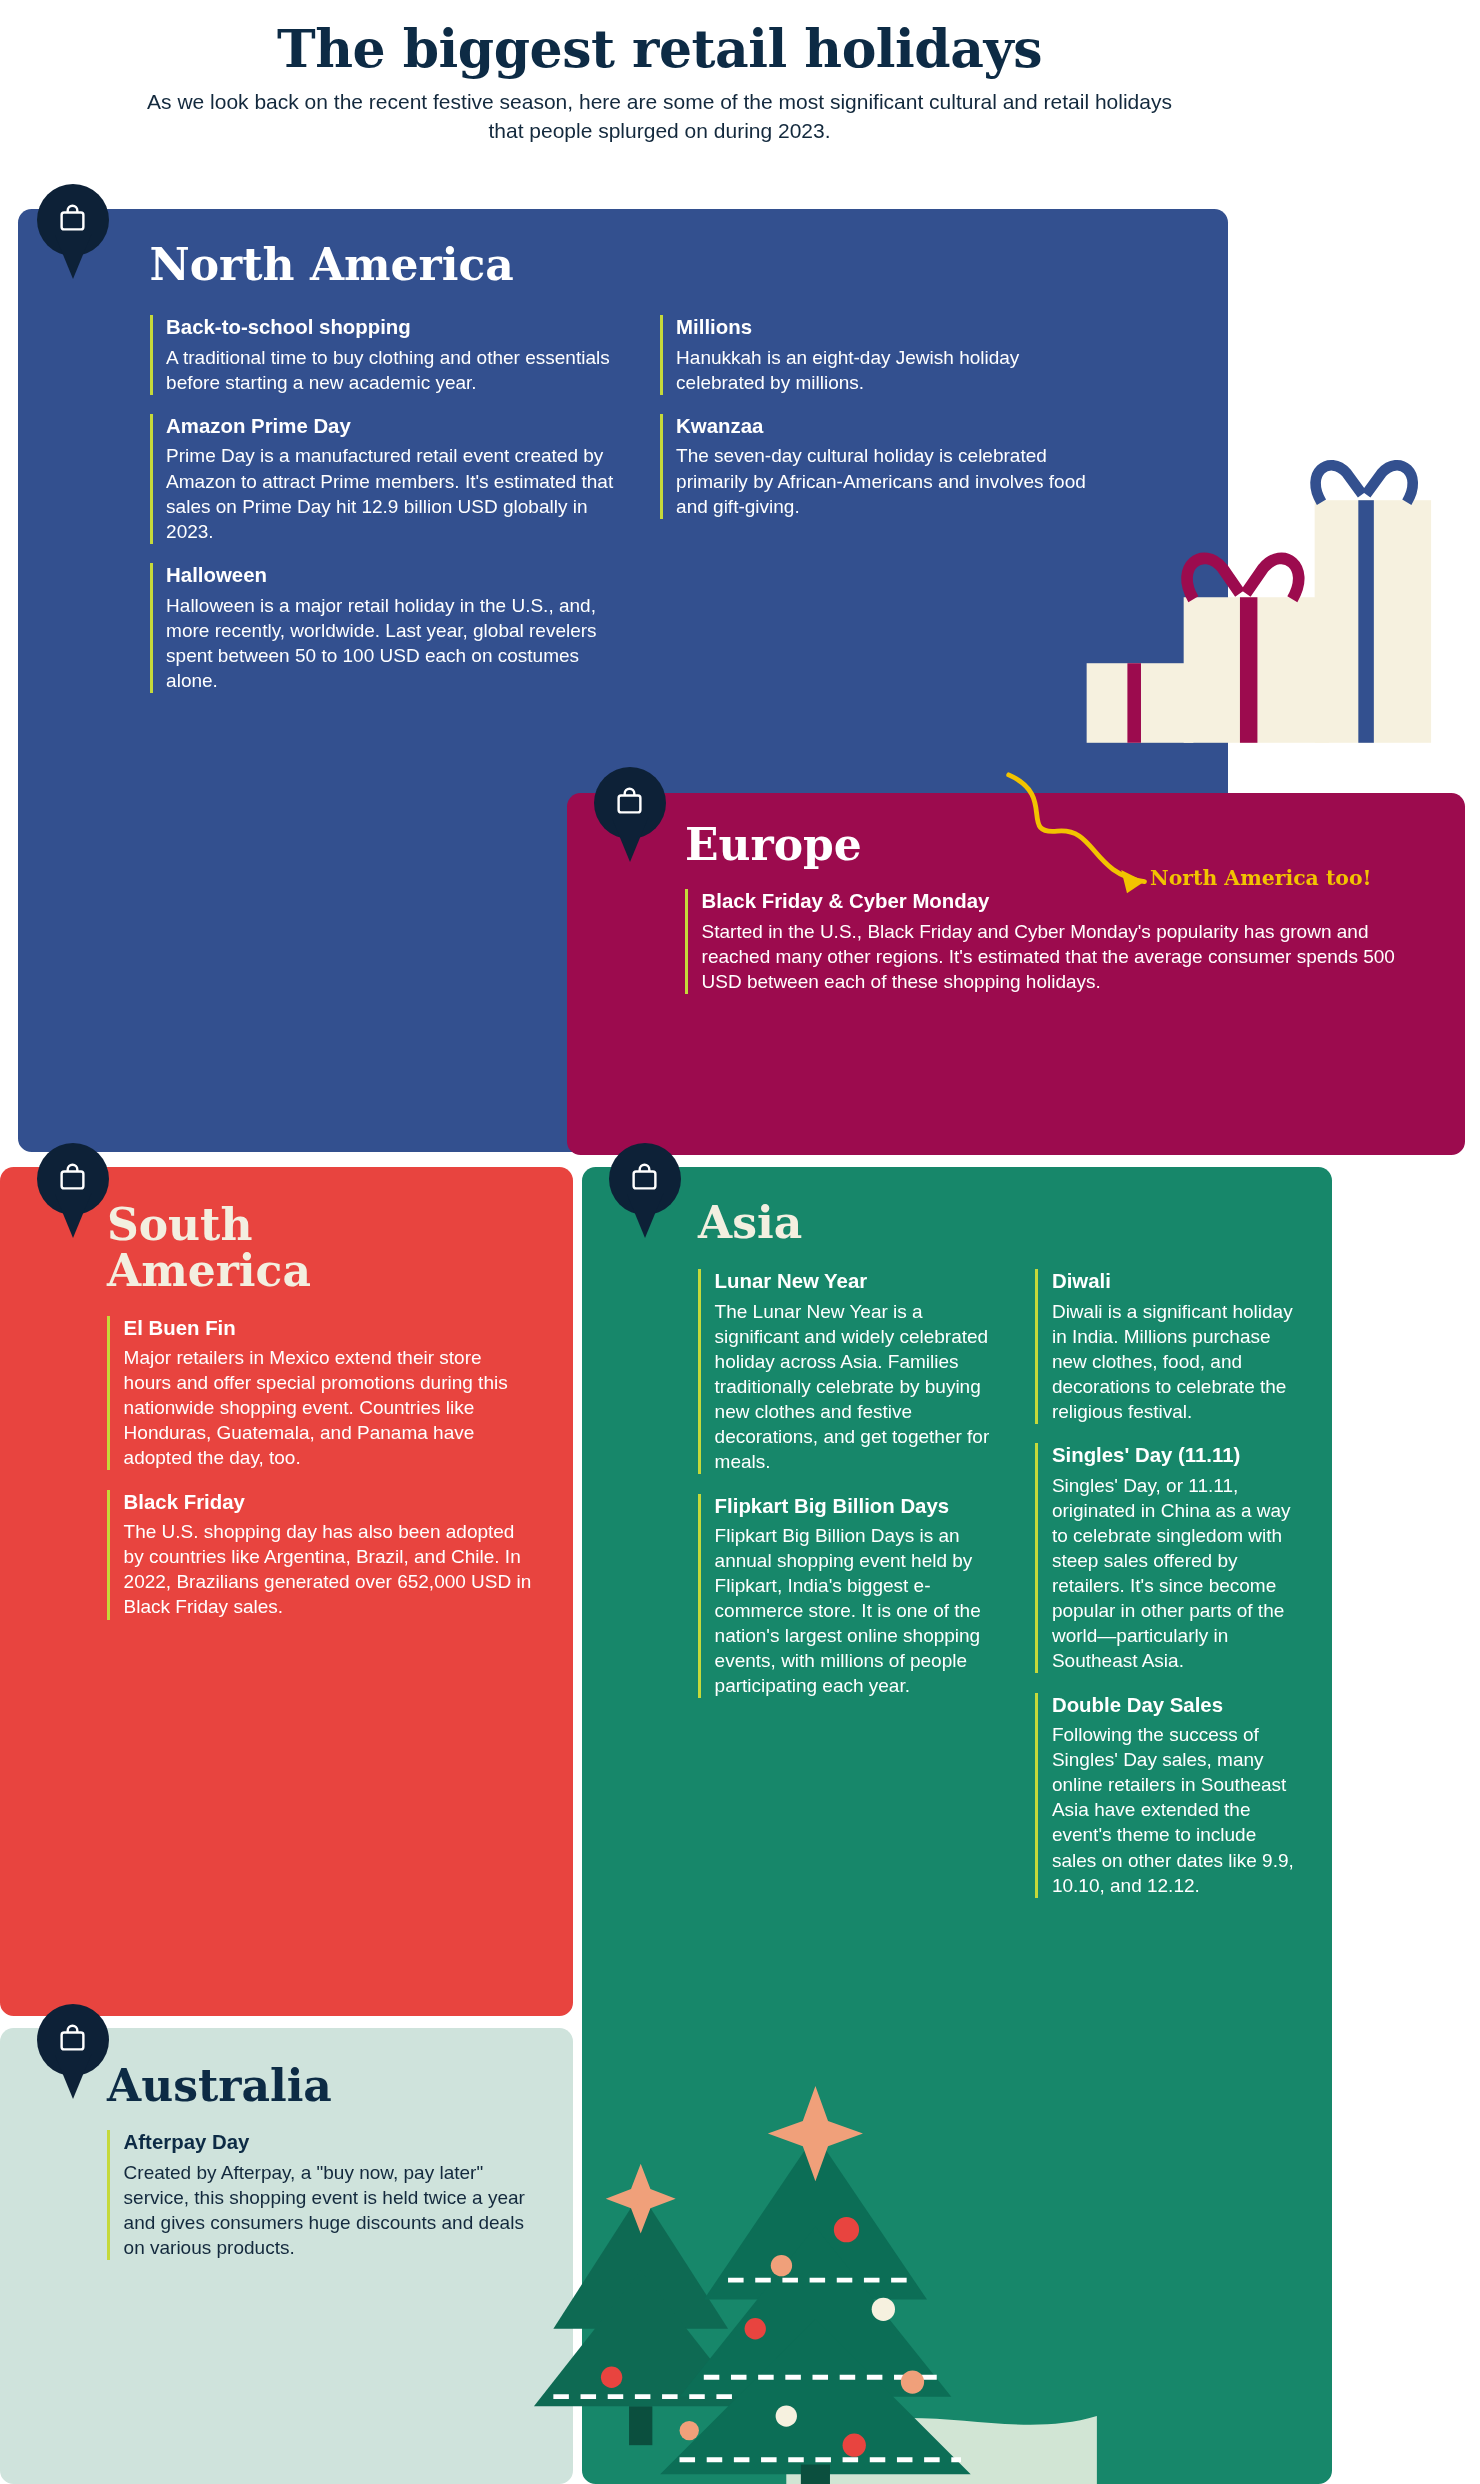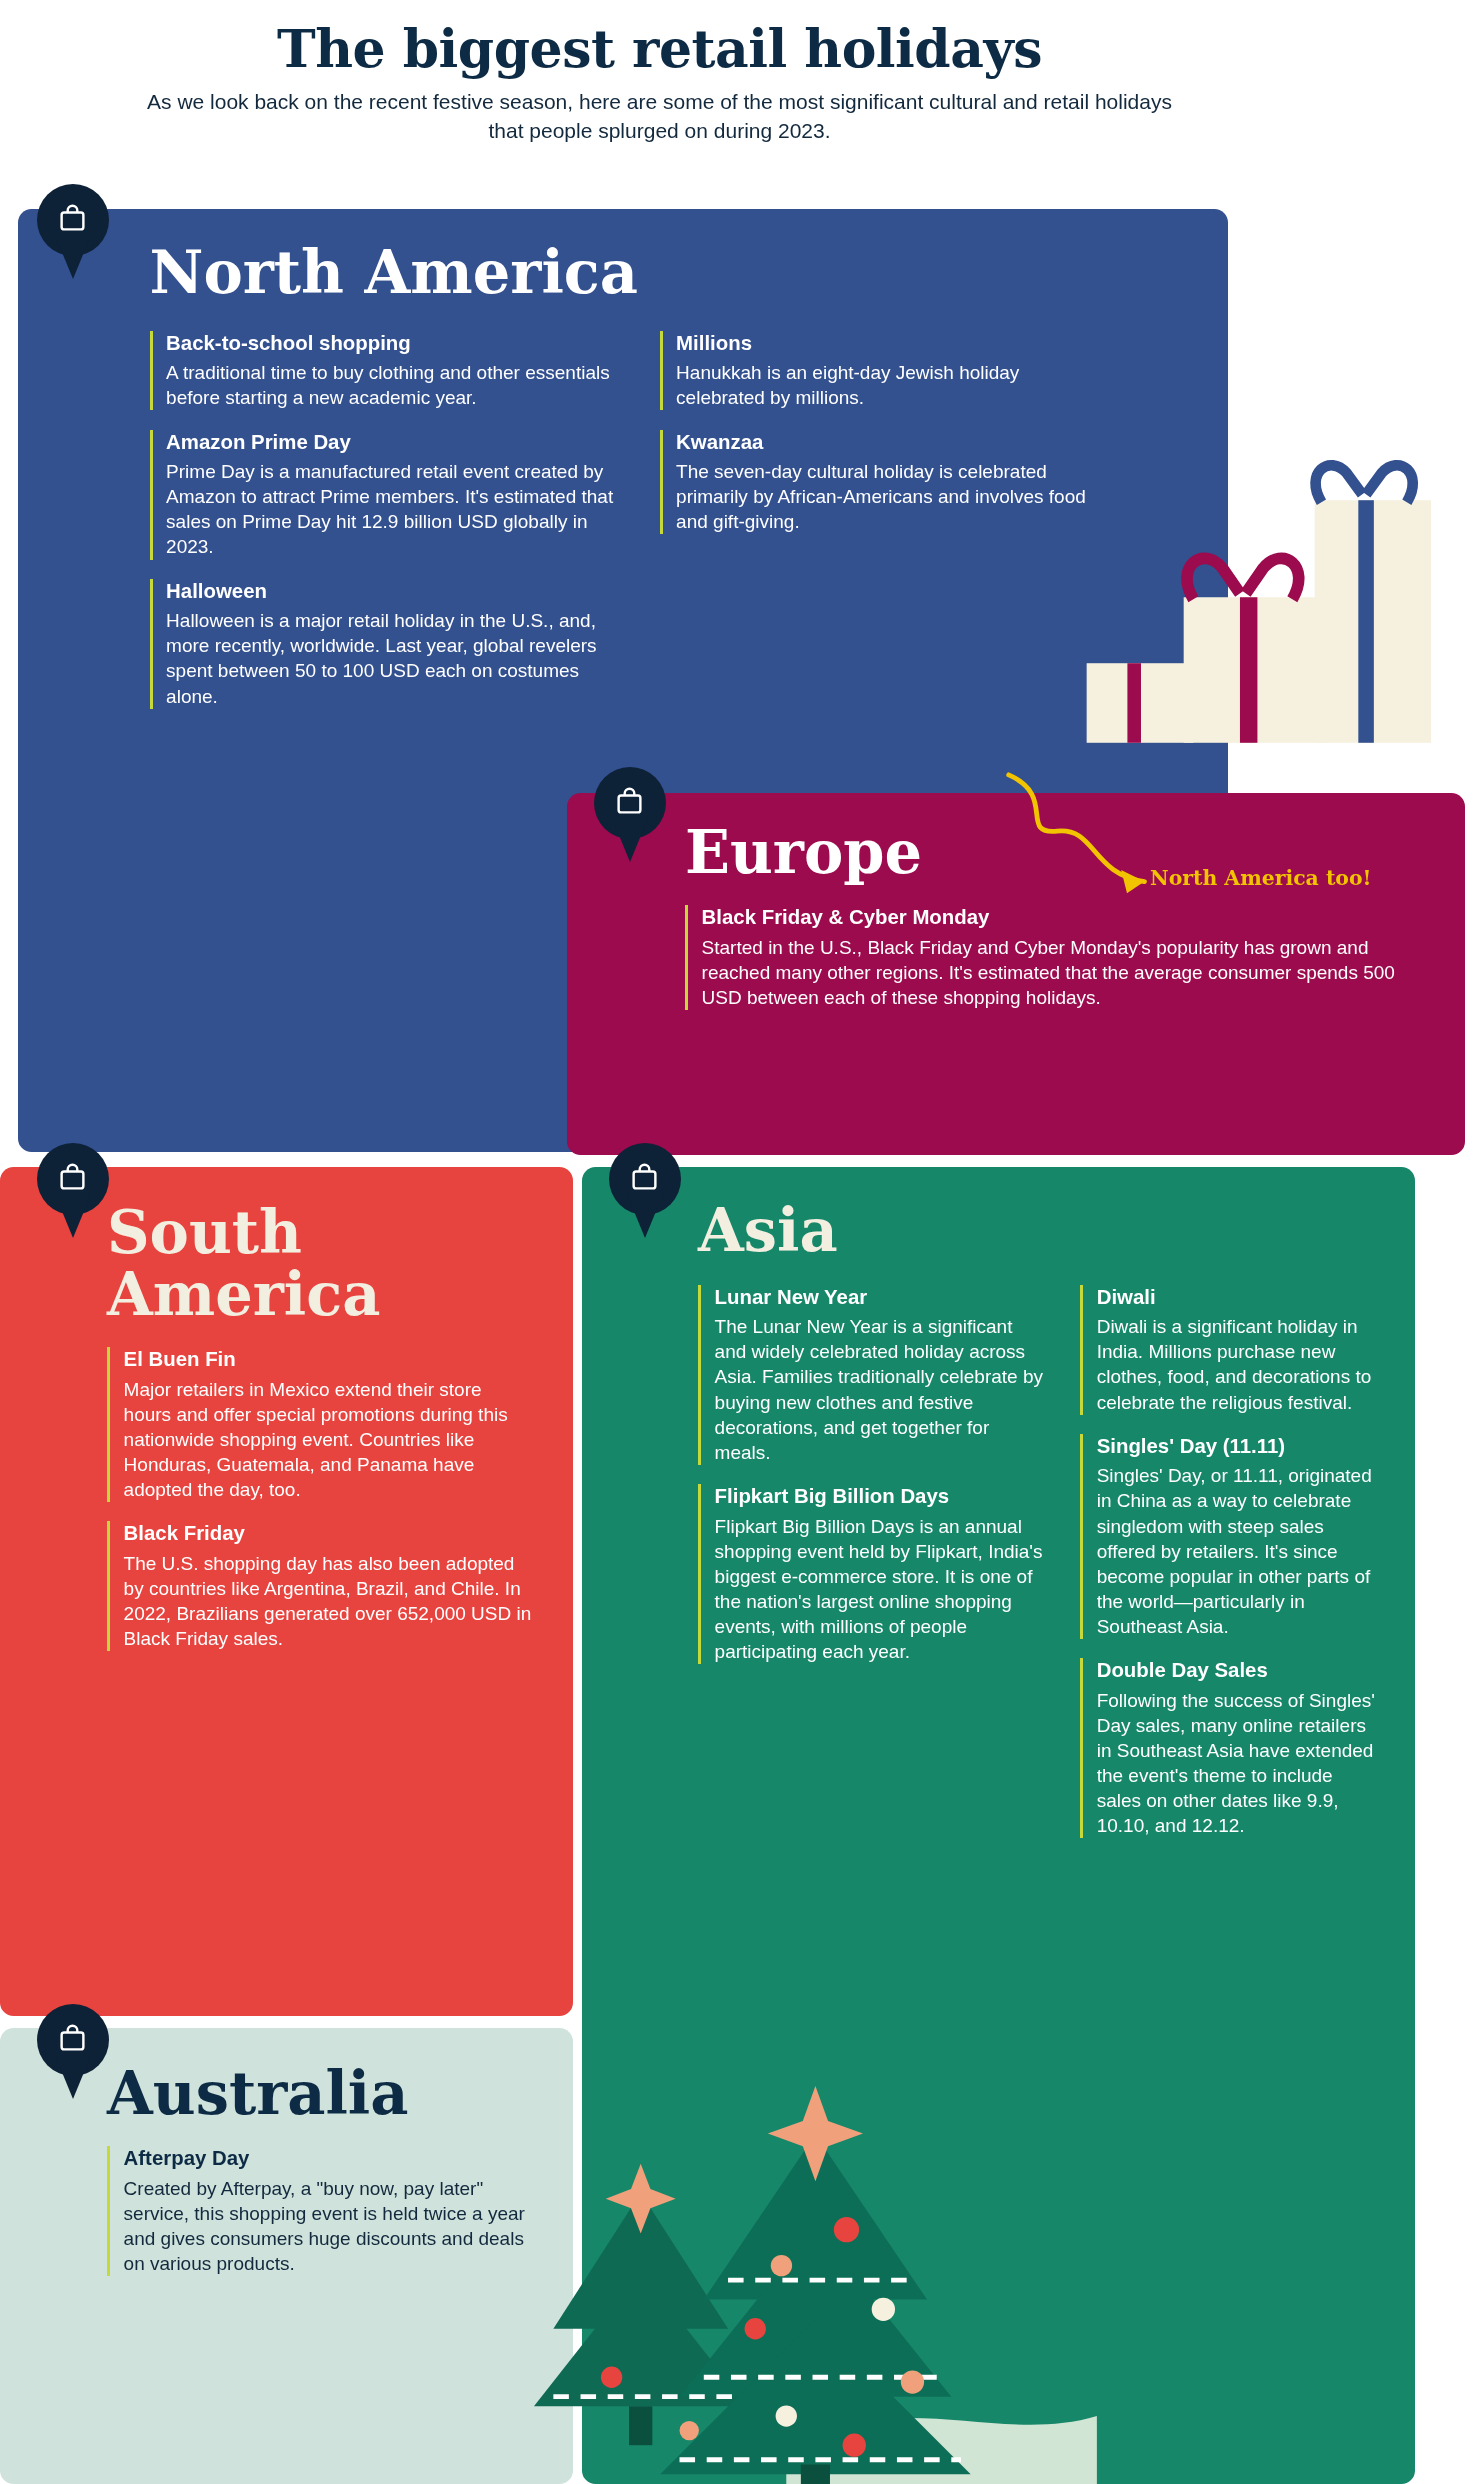--- a/index.html
+++ b/index.html
@@ -43,21 +43,21 @@
 
   
   .panel {
     position: absolute;
     border-radius: 13.6px;
     overflow: hidden;
   }
   .panel-title {
     font-family: "DejaVu Serif", serif;
     font-weight: bold;
-    font-size: 59px;
+    font-size: 44px;
     color: #f3efe0;
     line-height: 1.05;
   }
   .panel-title.dark { color: #ffffff; }
 
   
   .pin {
     position: absolute;
     width: 72px;
     height: 97px;
@@ -128,21 +128,21 @@
     left: 0px; top: 1167px;
     width: 573px; height: 849px;
     background: #e8443f;
   }
   #south-america .inner { padding: 35px 39px 0 107px; }
   #sa-title { width: 320px; }
 
   
   #asia {
     left: 582px; top: 1167px;
-    width: 833px; height: 1317px;
+    width: 750px; height: 1317px;
     background: #17876a;
   }
   #asia .inner { padding: 33px 35px 0 116px; position: relative; z-index: 5; }
   #asia-cols { display: flex; gap: 31px; margin-top: 23px; }
   #asia-col-1 { width: 398px; }
   #asia-col-2 { width: 340px; }
 
   
   #australia {
     left: 0px; top: 2028px;

